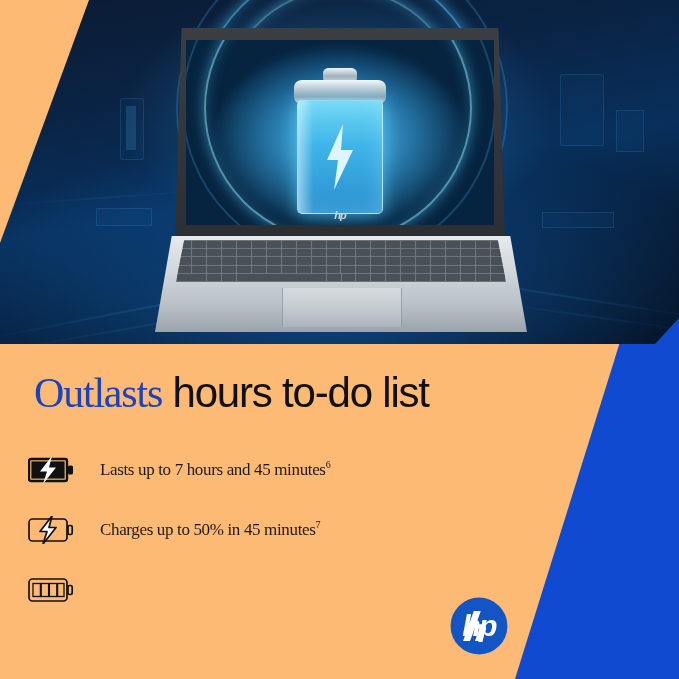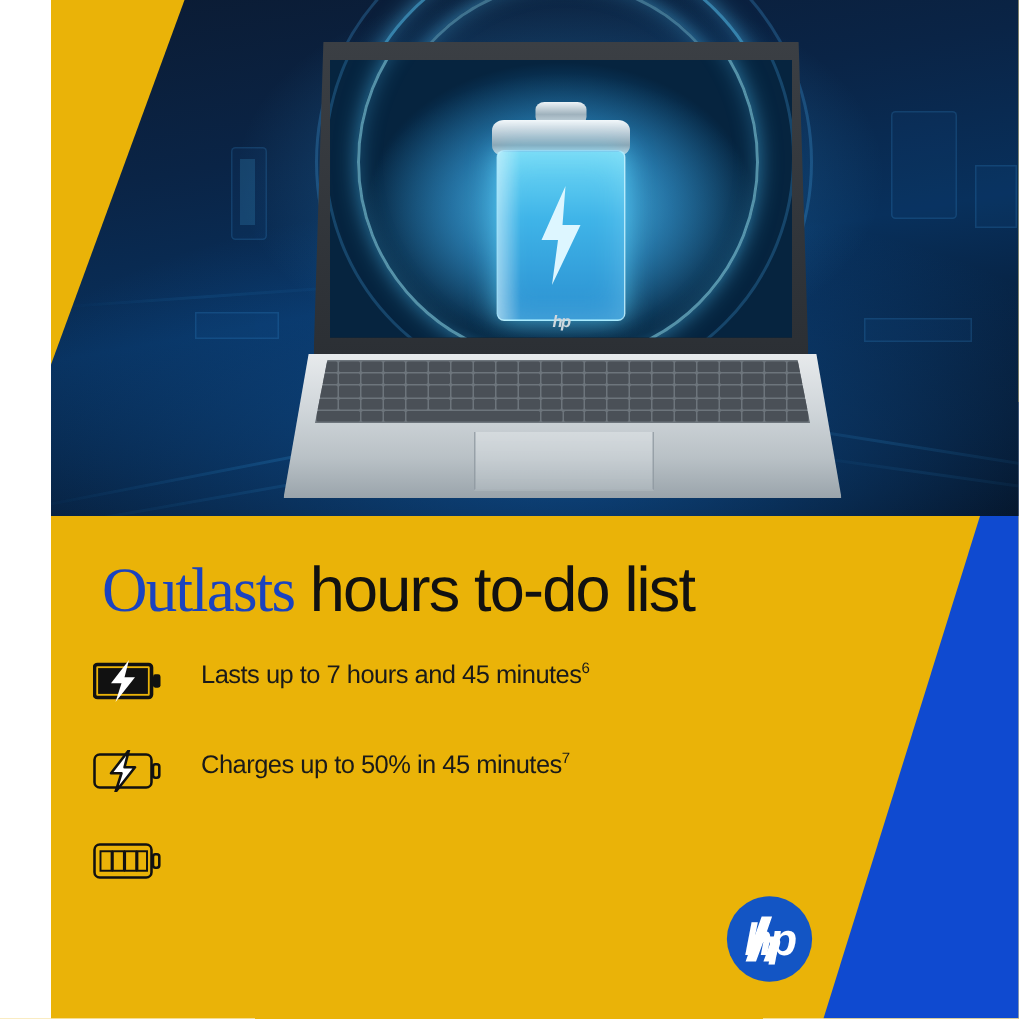--- a/index.html
+++ b/index.html
@@ -13,22 +13,21 @@
     position: relative;
     overflow: hidden;
     font-family: "Liberation Sans", sans-serif;
     -webkit-font-smoothing: antialiased;
   }
 
   
   .canvas {
     position: absolute;
     inset: 0;
-    background: #eab308;
-    margin-left: 34px;
+    background: #fdba74;
   }
 
   
   .blue-wedge {
     position: absolute;
     left: 0; top: 0;
     width: 679px; height: 679px;
     z-index: 1;
     pointer-events: none;
   }
@@ -184,22 +183,23 @@
   
   .features {
     position: absolute;
     left: 28px;
     top: 440px;
     width: 430px;
     z-index: 4;
   }
   .feature {
     display: flex;
-    align-items: flex-start;
+    align-items: center;
     height: 60px;
+    font-family: Liberation Serif, serif;
   }
   .feature-icon {
     width: 54px;
     flex: 0 0 54px;
     display: flex;
     align-items: center;
   }
   .feature-text {
     font-size: 17px;
     color: #1a1a1a;

